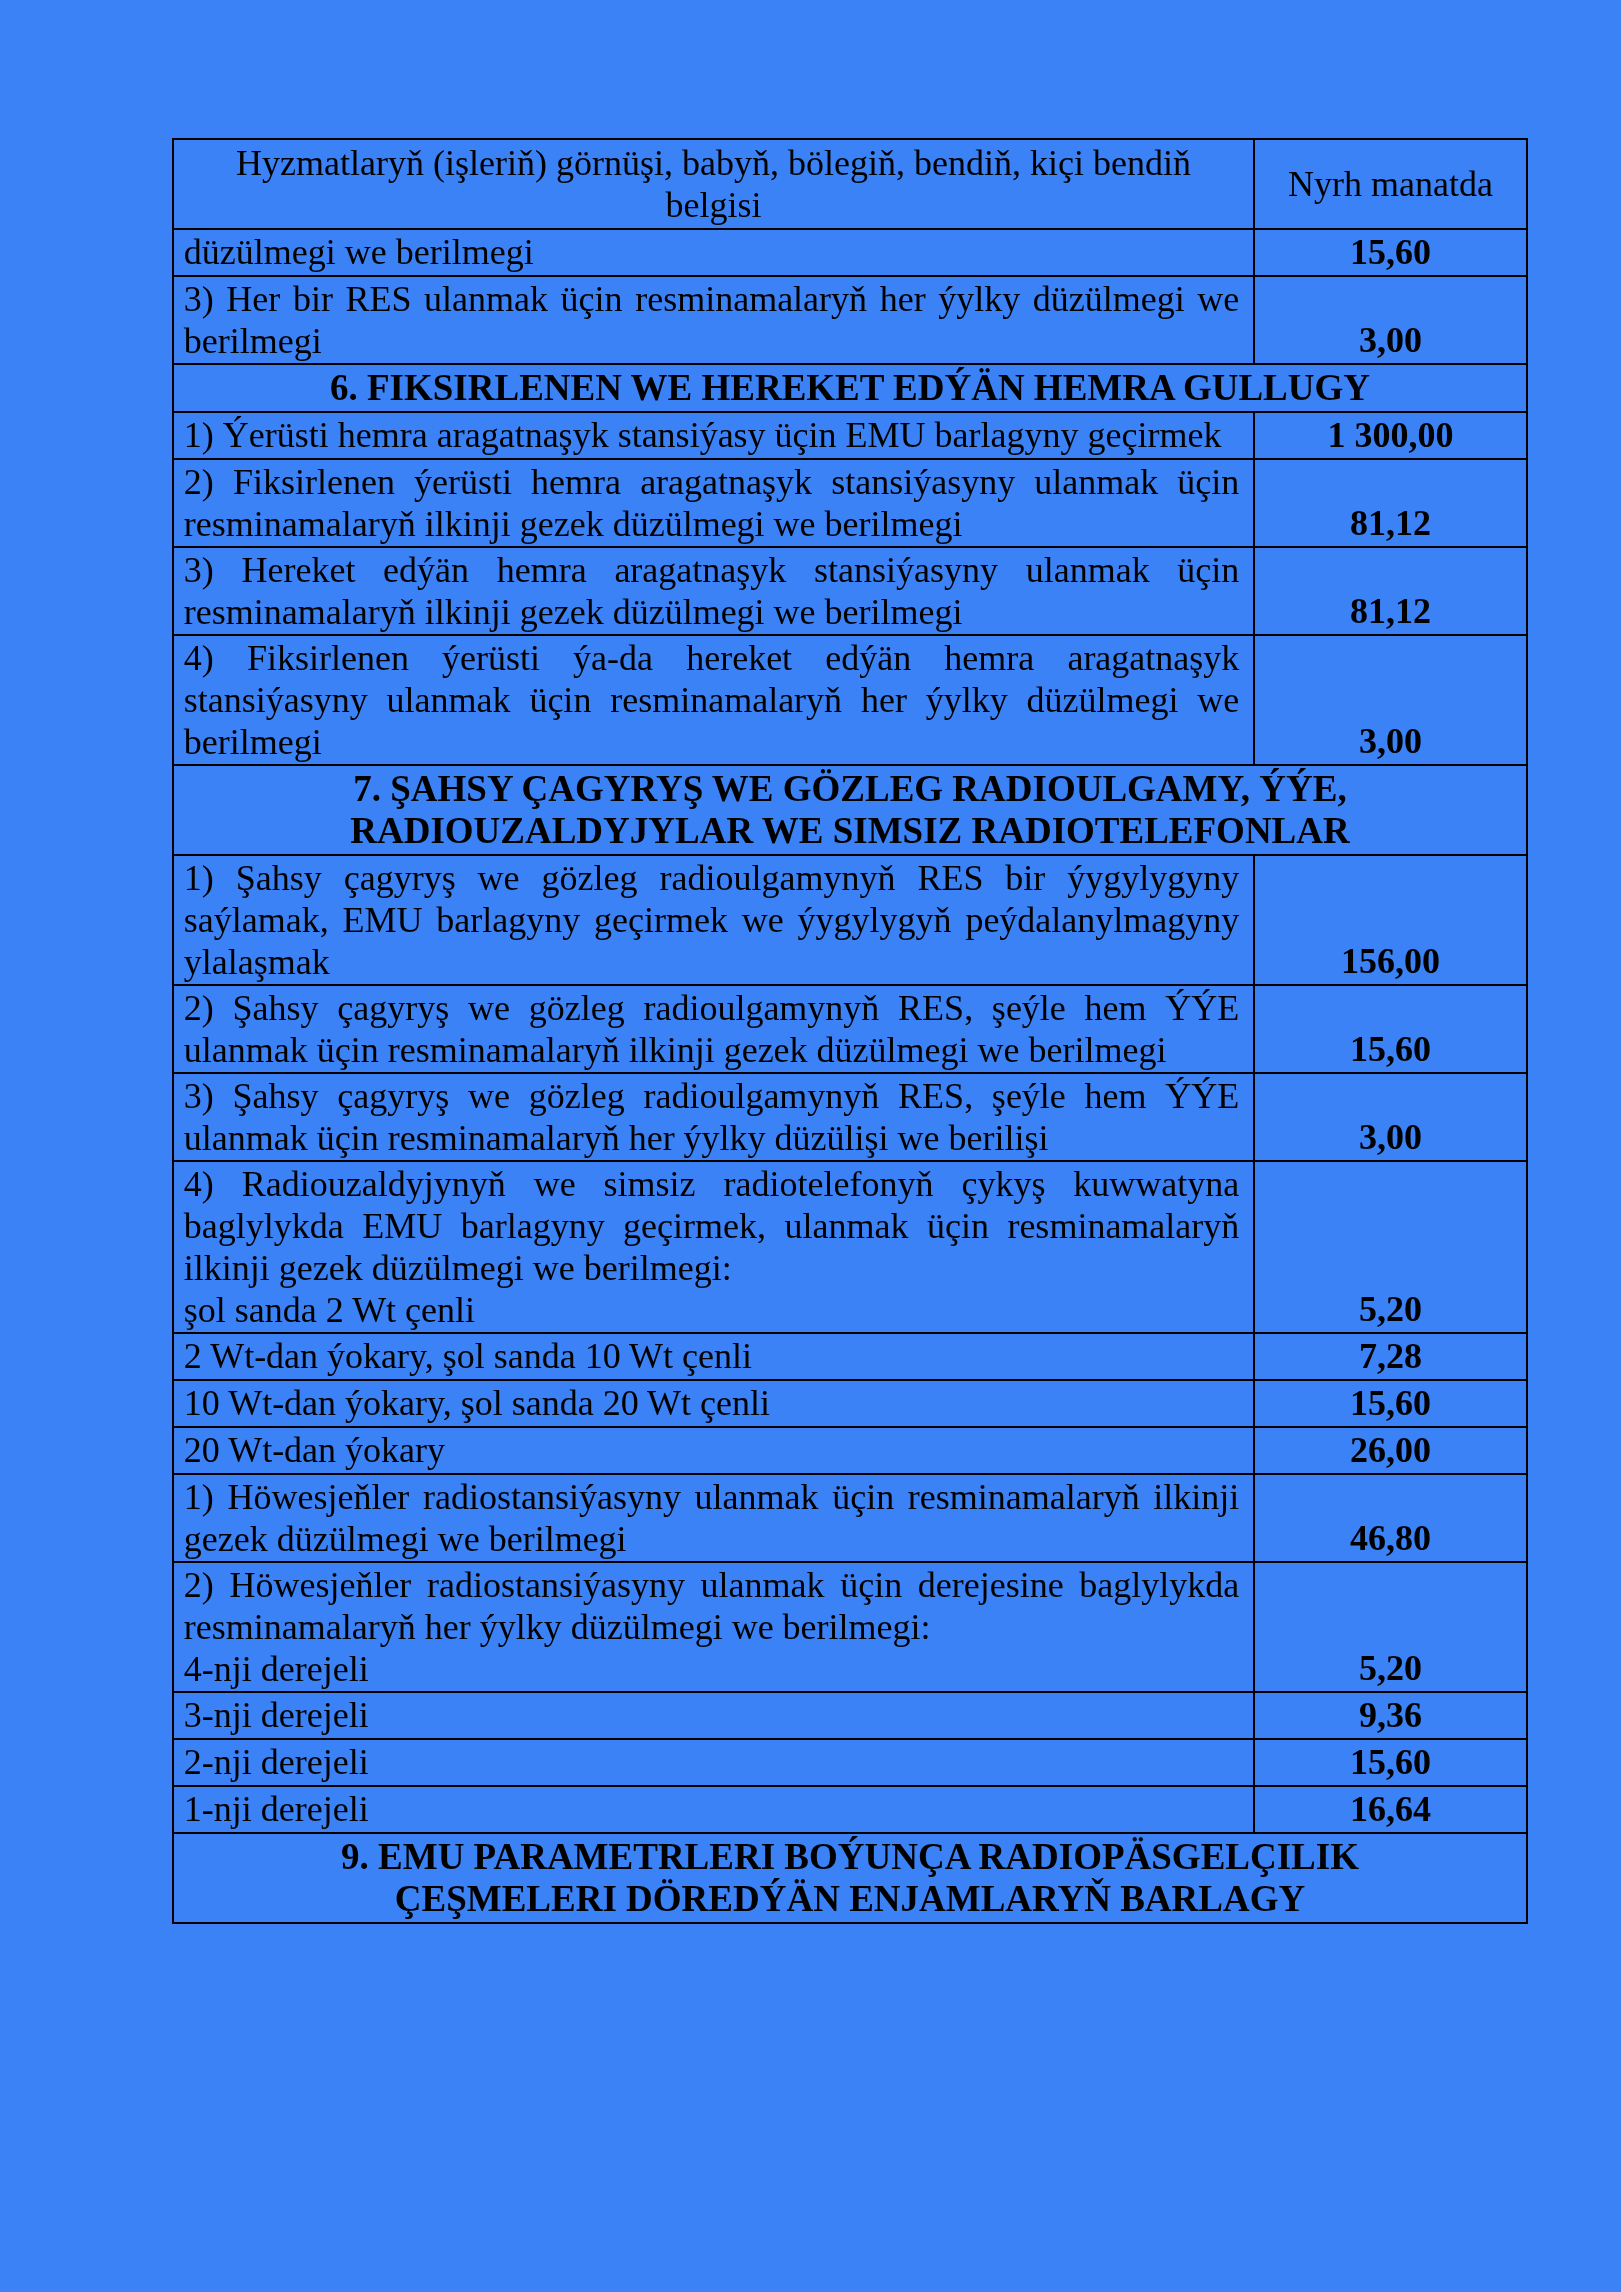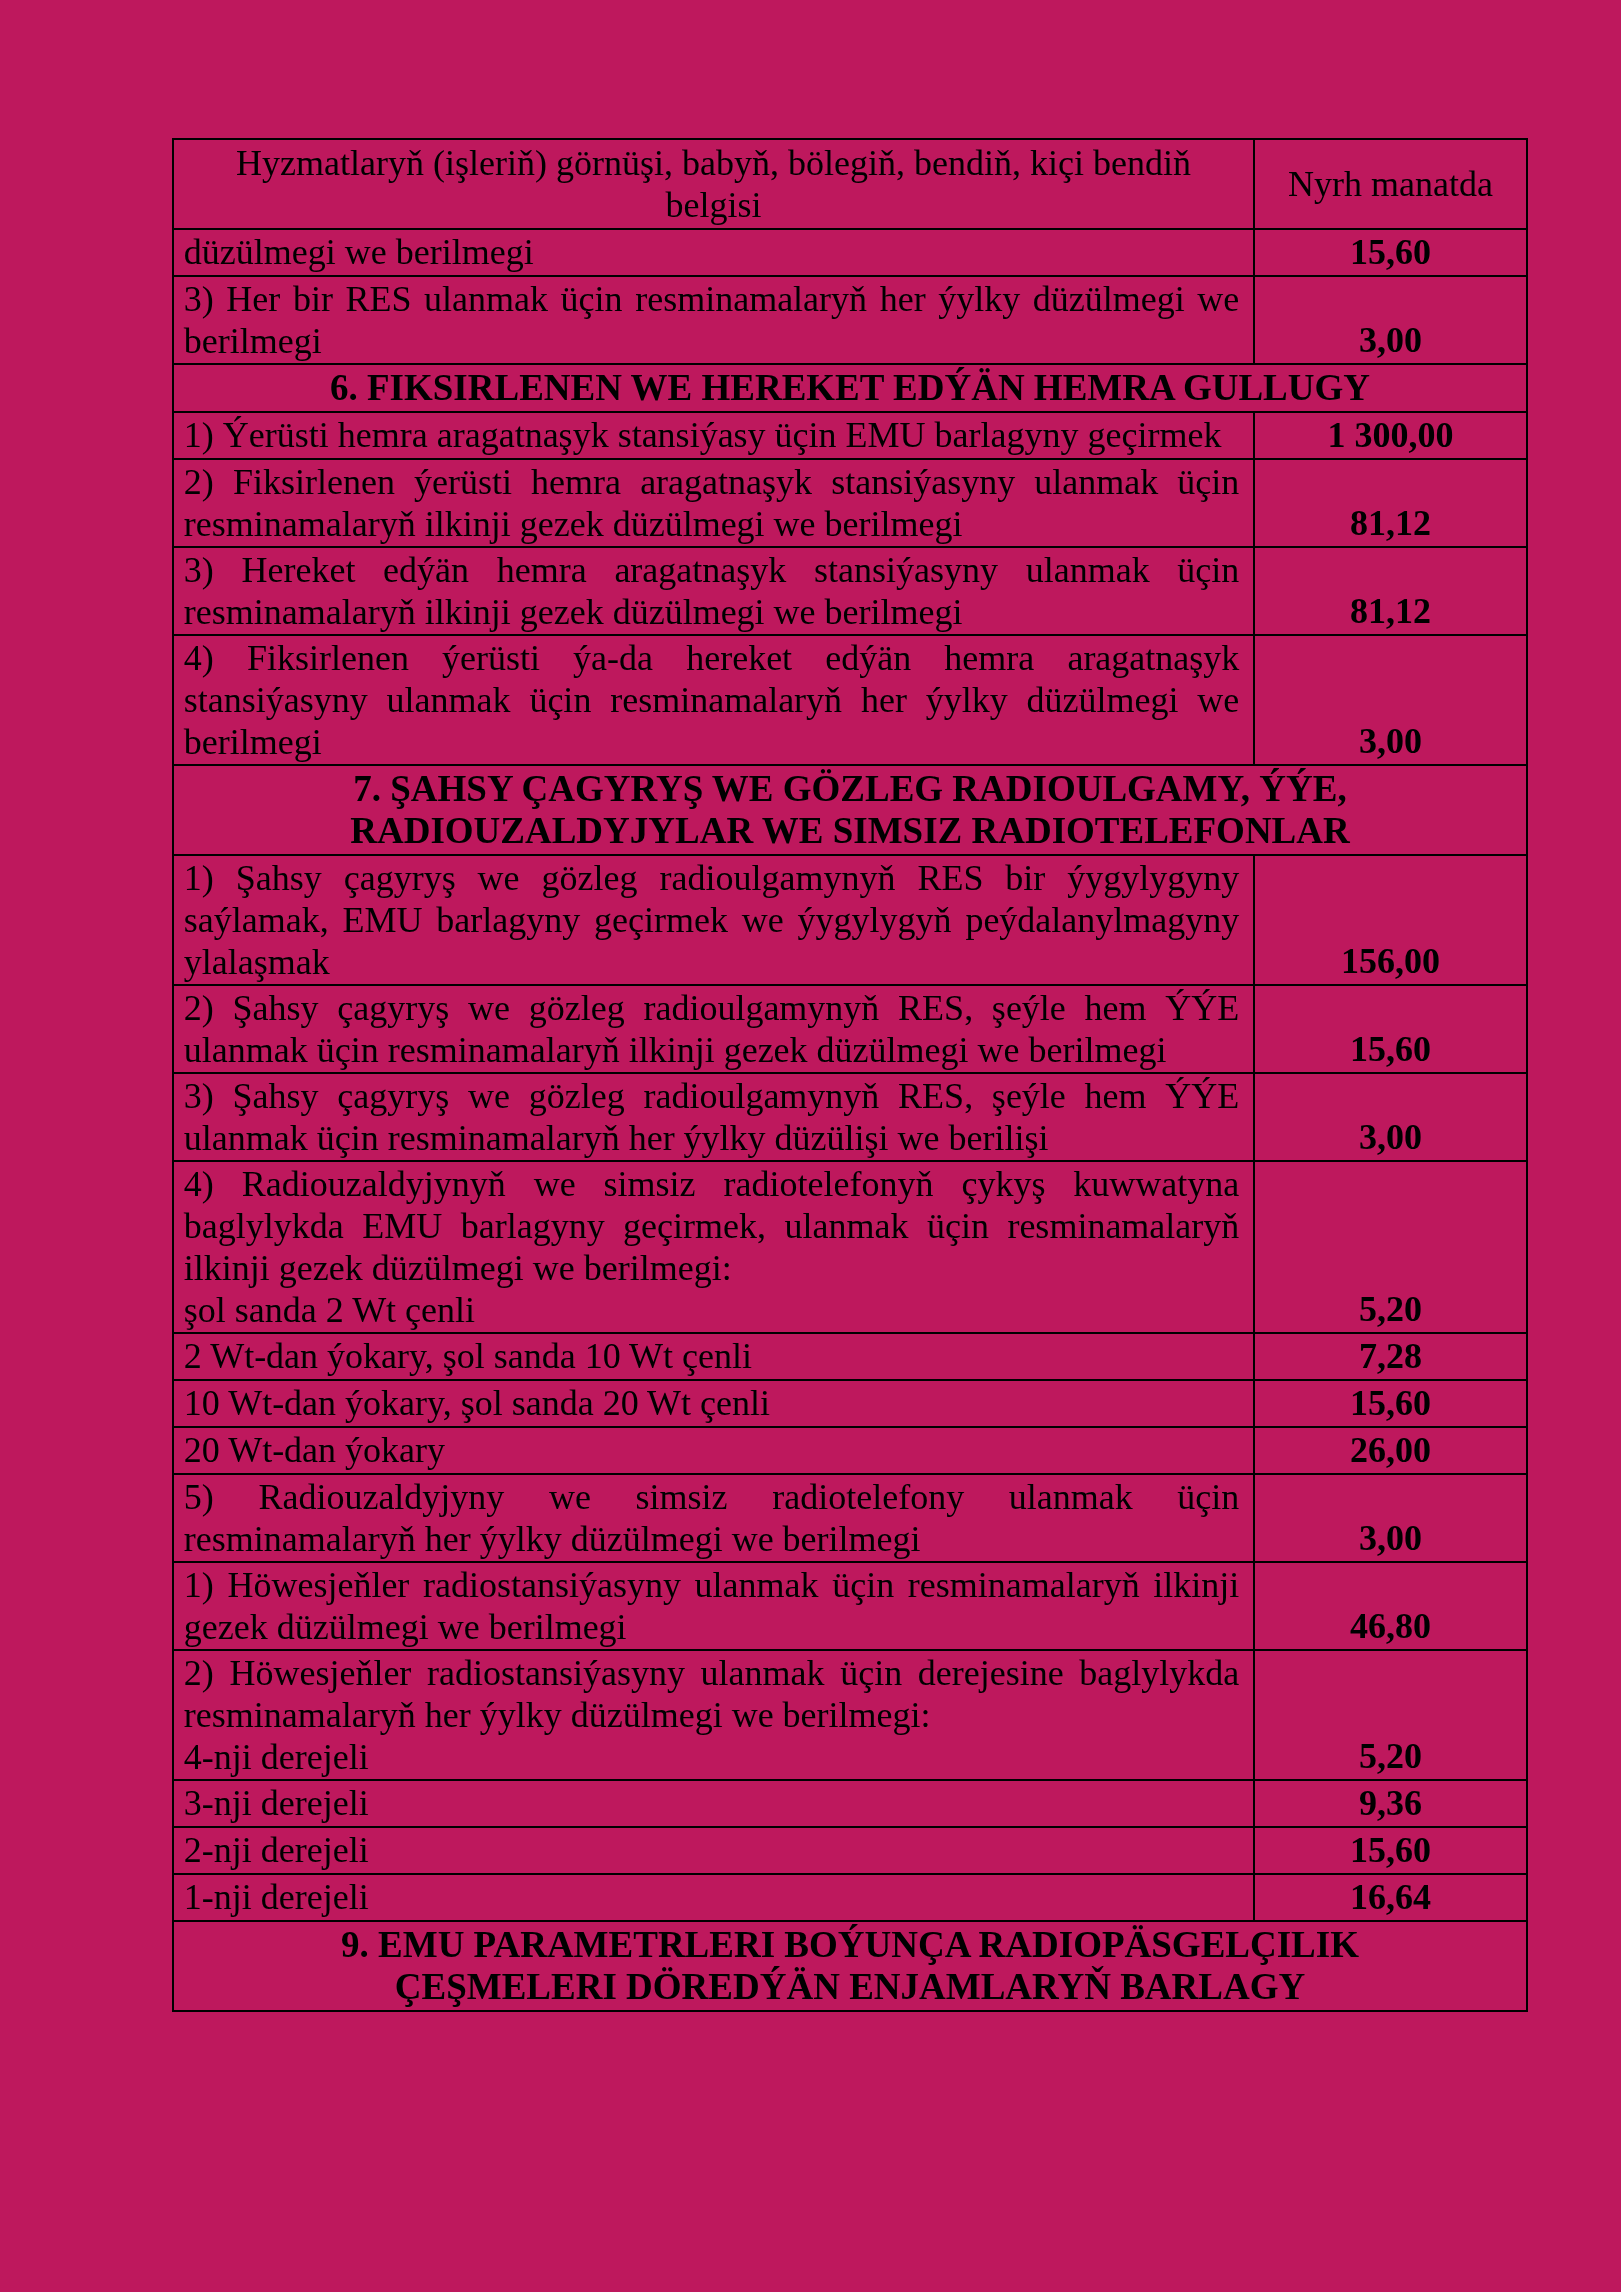--- a/index.html
+++ b/index.html
@@ -7,21 +7,21 @@
     width: 1621px;
     height: 2293px;
     background: #ffffff;
     position: relative;
     font-family: "Liberation Serif", "DejaVu Serif", serif;
     color: #000000;
   }
   .page {
     position: absolute;
     inset: 0;
-    background: #be185d;
+    background: #3b82f6;
     overflow: hidden;
   }
   table.tariff-table {
     position: absolute;
     left: 172px;
     top: 138px;
     width: 1355px;
     border-collapse: collapse;
     table-layout: fixed;
     border: 2.9px solid #000000;
@@ -135,24 +135,20 @@
       </tr>
       <tr>
         <td class="desc">10 Wt-dan ýokary, şol sanda 20 Wt çenli</td>
         <td class="price">15,60</td>
       </tr>
       <tr>
         <td class="desc">20 Wt-dan ýokary</td>
         <td class="price">26,00</td>
       </tr>
       <tr>
-        <td class="desc">5) Radiouzaldyjyny we simsiz radiotelefony ulanmak üçin resminamalaryň her ýylky düzülmegi we berilmegi</td>
-        <td class="price">3,00</td>
-      </tr>
-      <tr>
         <td class="desc">1) Höwesjeňler radiostansiýasyny ulanmak üçin resminamalaryň ilkinji gezek düzülmegi we berilmegi</td>
         <td class="price">46,80</td>
       </tr>
       <tr>
         <td class="desc">2) Höwesjeňler radiostansiýasyny ulanmak üçin derejesine baglylykda resminamalaryň her ýylky düzülmegi we berilmegi:
 4-nji derejeli</td>
         <td class="price">5,20</td>
       </tr>
       <tr>
         <td class="desc">3-nji derejeli</td>

